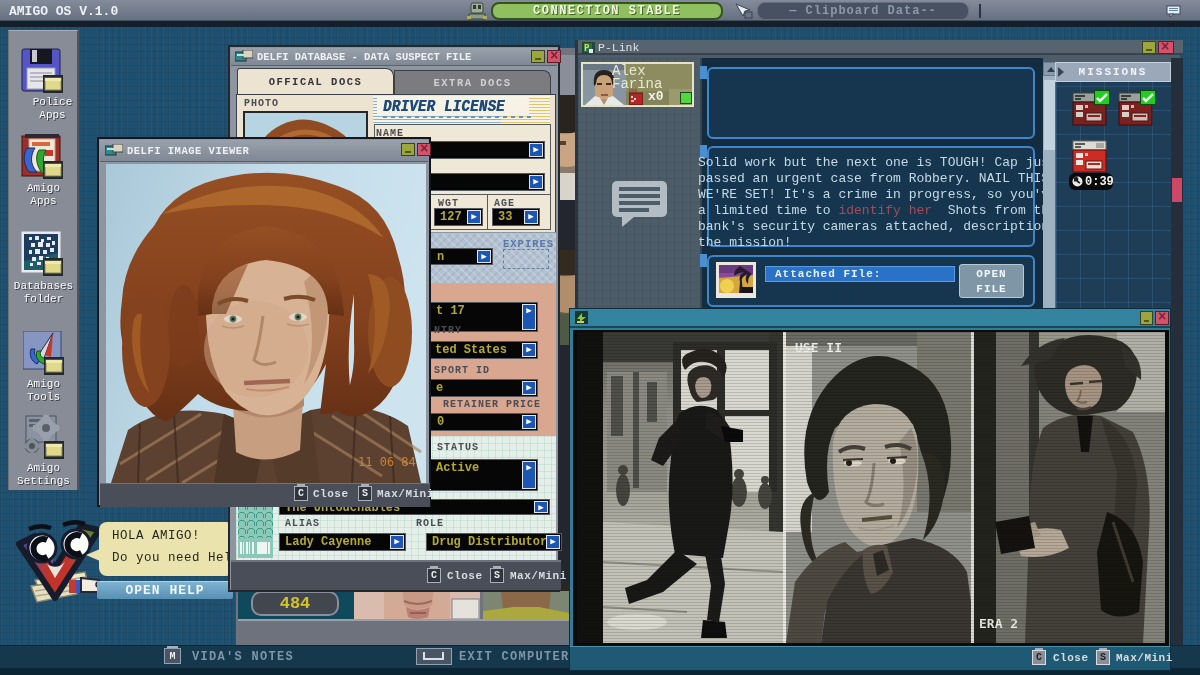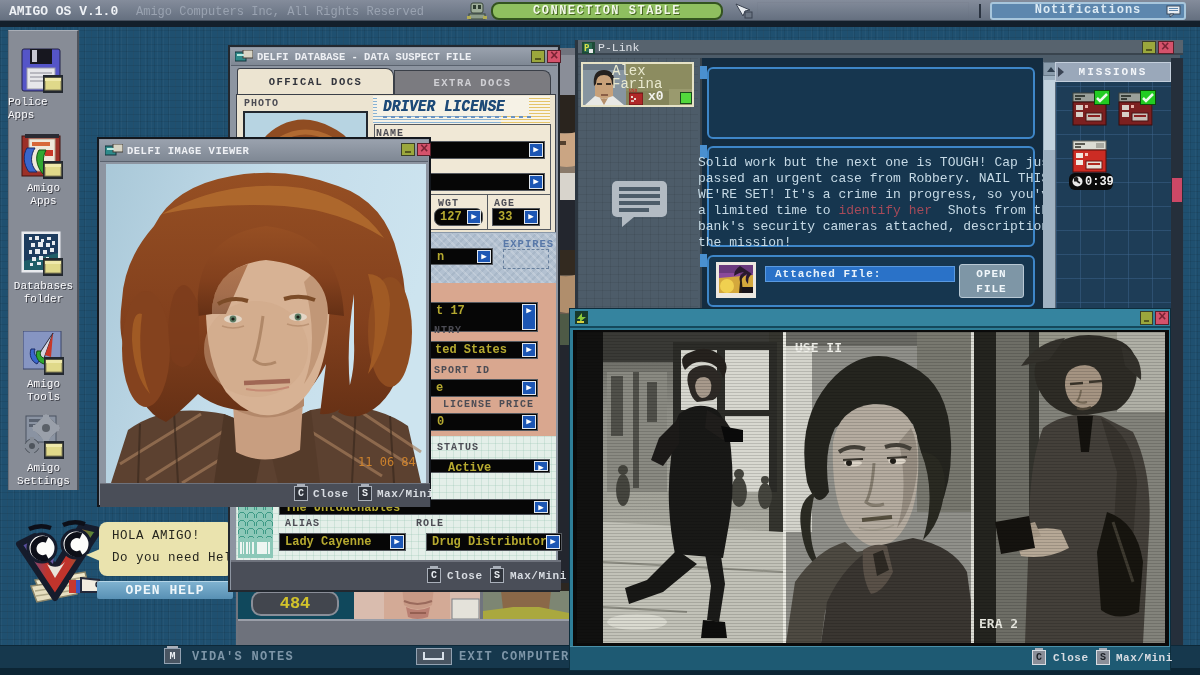--- a/index.html
+++ b/index.html
@@ -28,39 +28,38 @@
   .ficon { position:absolute; right:1px; top:1px; bottom:1px; width:14px; background:#1c56b4; border:1px solid #dfe6ee; color:#fff; font-size:9px; line-height:12px; text-align:center; font-weight:bold; }
   .flabel { position:absolute; color:#4c4c54; font-size:10px; font-weight:bold; letter-spacing:1px; white-space:pre; }
 </style>
 </head>
 <body>
 <div id="screen">
 
   <div class="abs" style="left:0;top:0;width:1200px;height:21px;background:linear-gradient(#848c9b,#657080);border-bottom:1px solid #454e5c;"></div>
   <div class="abs" style="left:0;top:21px;width:1200px;height:6px;background:#131f2b;"></div>
   <div class="abs" style="left:9px;top:4px;color:#eef1f5;font-size:13px;font-weight:bold;">AMIGO OS  V.1.0</div>
-  <div class="abs" style="left:136px;top:5px;color:#9aa3b1;font-size:12px;">Amigo Computers Inc, All Rights Reserved</div>
 
   <svg class="abs" style="left:466px;top:2px;" width="22" height="18" viewBox="0 0 22 18">
     <rect x="5" y="1" width="12" height="10" rx="2" fill="#9fae9a" stroke="#39463a"></rect>
     <rect x="7" y="3" width="3" height="4" fill="#2e3c30"></rect>
       <rect x="12" y="3" width="3" height="4" fill="#2e3c30"></rect>
     <rect x="3" y="12" width="16" height="5" fill="#8d9c8a" stroke="#39463a"></rect>
     <rect x="1" y="14" width="4" height="3" fill="#b2ac52"></rect>
       <rect x="17" y="14" width="4" height="3" fill="#b2ac52"></rect>
   </svg>
   <div class="abs" style="left:491px;top:2px;width:232px;height:18px;background:#8fbf5f;border:2px solid #33531f;border-radius:8px;text-align:center;color:#f2f8e8;font-size:12px;font-weight:bold;letter-spacing:1.5px;line-height:15px;text-shadow:1px 1px 0 #44651f;">CONNECTION STABLE</div>
 
   <svg class="abs" style="left:735px;top:3px;" width="18" height="16" viewBox="0 0 18 16">
     <path d="M1 1 L8 13 L10 8 L15 7 Z" fill="#e8ecf0" stroke="#3a4250"></path>
     <rect x="10" y="9" width="7" height="6" fill="#6a7482" stroke="#3a4250"></rect>
   </svg>
   <div class="abs" style="left:757px;top:2px;width:212px;height:18px;background:#49536200;border:1px solid #69738222;"></div>
+  <div class="abs" style="left:757px;top:2px;width:212px;height:18px;background:#475162;border:1px solid #667082;border-radius:8px;text-align:center;color:#8d98a8;font-size:12px;font-weight:bold;letter-spacing:1px;line-height:16px;">— Clipboard Data--</div>
   <div class="abs" style="left:979px;top:4px;width:2px;height:14px;background:#2a3340;"></div>
-  <div class="abs" style="left:990px;top:2px;width:196px;height:18px;background:#5d87ae;border:2px solid #a7c6dc;border-radius:3px;text-align:center;color:#ddebf4;font-size:12px;font-weight:bold;letter-spacing:1px;line-height:13px;">Notifications</div>
   <svg class="abs" style="left:1166px;top:5px;" width="15" height="13" viewBox="0 0 15 13">
     <rect x="1" y="1" width="13" height="8" fill="#e8eef4" stroke="#3a4a5c"></rect>
     <path d="M4 9 L4 12 L8 9 Z" fill="#e8eef4" stroke="#3a4a5c"></path>
     <rect x="3" y="3" width="9" height="1" fill="#5d87ae"></rect>
       <rect x="3" y="5" width="9" height="1" fill="#5d87ae"></rect>
   </svg>
 
   <div class="abs" style="left:8px;top:30px;width:71px;height:460px;background:#878c96;border-right:2px solid #4e535c;border-top:1px solid #a8adb6;border-left:1px solid #6d727c;"></div>
 
   <svg class="abs" style="left:21px;top:48px;" width="42" height="46" viewBox="0 0 42 46">
@@ -70,21 +69,21 @@
     <rect x="6" y="20" width="28" height="21" fill="#e6e6ea" stroke="#9a9aa8"></rect>
     <rect x="9" y="24" width="22" height="2" fill="#b8b8c0"></rect>
       <rect x="9" y="28" width="22" height="2" fill="#b8b8c0"></rect>
       <rect x="9" y="32" width="22" height="2" fill="#b8b8c0"></rect>
   </svg>
   <svg class="abs" style="left:43px;top:75px;" width="20" height="18" viewBox="0 0 20 18">
     <rect x="0" y="0" width="20" height="18" fill="#23282f"></rect>
     <rect x="2" y="3" width="16" height="12" fill="#e0d98a" stroke="#8a845a"></rect>
     <rect x="2" y="3" width="16" height="3" fill="#efe9ab"></rect>
   </svg>
-  <div class="abs" style="left:8px;top:96px;width:71px;text-align:left;color:#fbfbfd;font-size:11px;line-height:13px;text-shadow:1px 1px 0 #3a3c44;">Police<br>Apps</div>
+  <div class="abs" style="left:8px;top:96px;width:71px;text-align:center;color:#fbfbfd;font-size:11px;line-height:13px;text-shadow:1px 1px 0 #3a3c44;padding-left:18px;">Police<br>Apps</div>
 
   <svg class="abs" style="left:21px;top:134px;" width="42" height="46" viewBox="0 0 42 46">
     <rect x="1" y="2" width="38" height="40" fill="#9c3028" stroke="#43120e"></rect>
     <rect x="4" y="0" width="34" height="4" fill="#2a2a32"></rect>
     <rect x="8" y="5" width="26" height="32" fill="#efe8da" stroke="#b8a890"></rect>
     <rect x="11" y="8" width="18" height="4" fill="#d86838"></rect>
     <rect x="24" y="16" width="8" height="6" fill="#c83828"></rect>
     <path d="M6 14 C2 20 2 30 8 38 L16 38 C8 30 10 20 14 14 Z" fill="#3866cc" stroke="#1a2a66"></path>
     <path d="M18 16 C14 22 15 32 22 40 L28 40 C20 32 22 22 25 16 Z" fill="#30a830" stroke="#145214"></path>
   </svg>
@@ -283,40 +282,40 @@
     </div>
 
     <div class="abs" style="left:144px;top:77px;width:177px;height:106px;background:#f0e8d6;border:1px solid #55595f;"></div>
     <div class="abs flabel" style="left:146px;top:81px;">NAME</div>
     <div class="field" style="left:145px;top:94px;width:170px;height:18px;"><span class="ficon">▶</span></div>
     <div class="field" style="left:145px;top:126px;width:170px;height:18px;"><span class="ficon">▶</span></div>
     <div class="abs" style="left:144px;top:147px;width:177px;height:1px;background:#55595f;"></div>
     <div class="abs" style="left:257px;top:147px;width:1px;height:36px;background:#55595f;"></div>
     <div class="abs flabel" style="left:208px;top:151px;">WGT</div>
     <div class="abs flabel" style="left:264px;top:151px;">AGE</div>
-    <div class="field" style="left:204px;top:161px;width:49px;height:18px;border-radius:7px;">127<span class="ficon">▶</span></div>
+    <div class="field" style="left:204px;top:161px;width:49px;height:18px;">127<span class="ficon">▶</span></div>
     <div class="field" style="left:262px;top:161px;width:48px;height:18px;">33<span class="ficon">▶</span></div>
 
     <div class="abs" style="left:6px;top:185px;width:320px;height:51px;background:#b3c1d1;border-top:1px solid #8a98a8;background-image:repeating-linear-gradient(45deg,rgba(255,255,255,0.18) 0 2px,transparent 2px 6px),repeating-linear-gradient(-45deg,rgba(120,140,160,0.18) 0 2px,transparent 2px 6px);"></div>
     <div class="field" style="left:60px;top:201px;width:203px;height:17px;padding-left:146px;">n<span class="ficon">▶</span></div>
     <div class="abs" style="left:273px;top:191px;color:#5878a8;font-size:10.5px;font-weight:bold;letter-spacing:1px;">EXPIRES</div>
     <div class="abs" style="left:273px;top:202px;width:46px;height:20px;border:1px dashed #68809e;"></div>
 
     <div class="abs" style="left:6px;top:236px;width:320px;height:153px;background:#d9a78f;"></div>
     <div class="field" style="left:148px;top:255px;width:160px;height:30px;padding-left:57px;">t 17<span class="ficon">▶</span></div>
     <div class="abs flabel" style="left:204px;top:278px;">NTRY</div>
     <div class="field" style="left:148px;top:294px;width:160px;height:18px;padding-left:56px;">ted States<span class="ficon">▶</span></div>
     <div class="abs flabel" style="left:204px;top:318px;">SPORT ID</div>
     <div class="field" style="left:148px;top:332px;width:160px;height:18px;padding-left:57px;">e<span class="ficon">▶</span></div>
-    <div class="abs flabel" style="left:213px;top:352px;">LICENSE PRICE</div>
+    <div class="abs flabel" style="left:213px;top:352px;">RETAINER PRICE</div>
     <div class="field" style="left:148px;top:366px;width:160px;height:18px;padding-left:58px;">0<span class="ficon">▶</span></div>
 
     <div class="abs" style="left:6px;top:389px;width:320px;height:124px;background:#e4efe9;background-image:repeating-linear-gradient(rgba(140,190,170,0.25) 0 1px,transparent 1px 7px),repeating-linear-gradient(90deg,rgba(140,190,170,0.25) 0 1px,transparent 1px 7px);"></div>
     <div class="abs flabel" style="left:207px;top:395px;">STATUS</div>
-    <div class="field" style="left:160px;top:412px;width:160px;height:14px;padding-left:57px;">Active<span class="ficon">▶</span></div>
+    <div class="field" style="left:148px;top:412px;width:160px;height:32px;padding-left:57px;">Active<span class="ficon">▶</span></div>
 
     <div class="abs" style="left:8px;top:447px;width:35px;height:64px;background:#8cc8b8;overflow:hidden;">
       <div style="width:35px;height:44px;background:repeating-radial-gradient(circle at 4px 6px, transparent 0 3px, #3e9a86 3px 4px, transparent 4px 9px);background-size:9px 8px;"></div>
       <svg width="31" height="16" viewBox="0 0 31 16" style="margin:2px;">
           <g fill="#eef6f2">
             <rect x="0" y="2" width="2" height="12"></rect>
             <rect x="3" y="2" width="1" height="12"></rect>
             <rect x="6" y="2" width="2" height="12"></rect>
             <rect x="9" y="2" width="1" height="12"></rect>
             <rect x="12" y="2" width="2" height="12"></rect>

